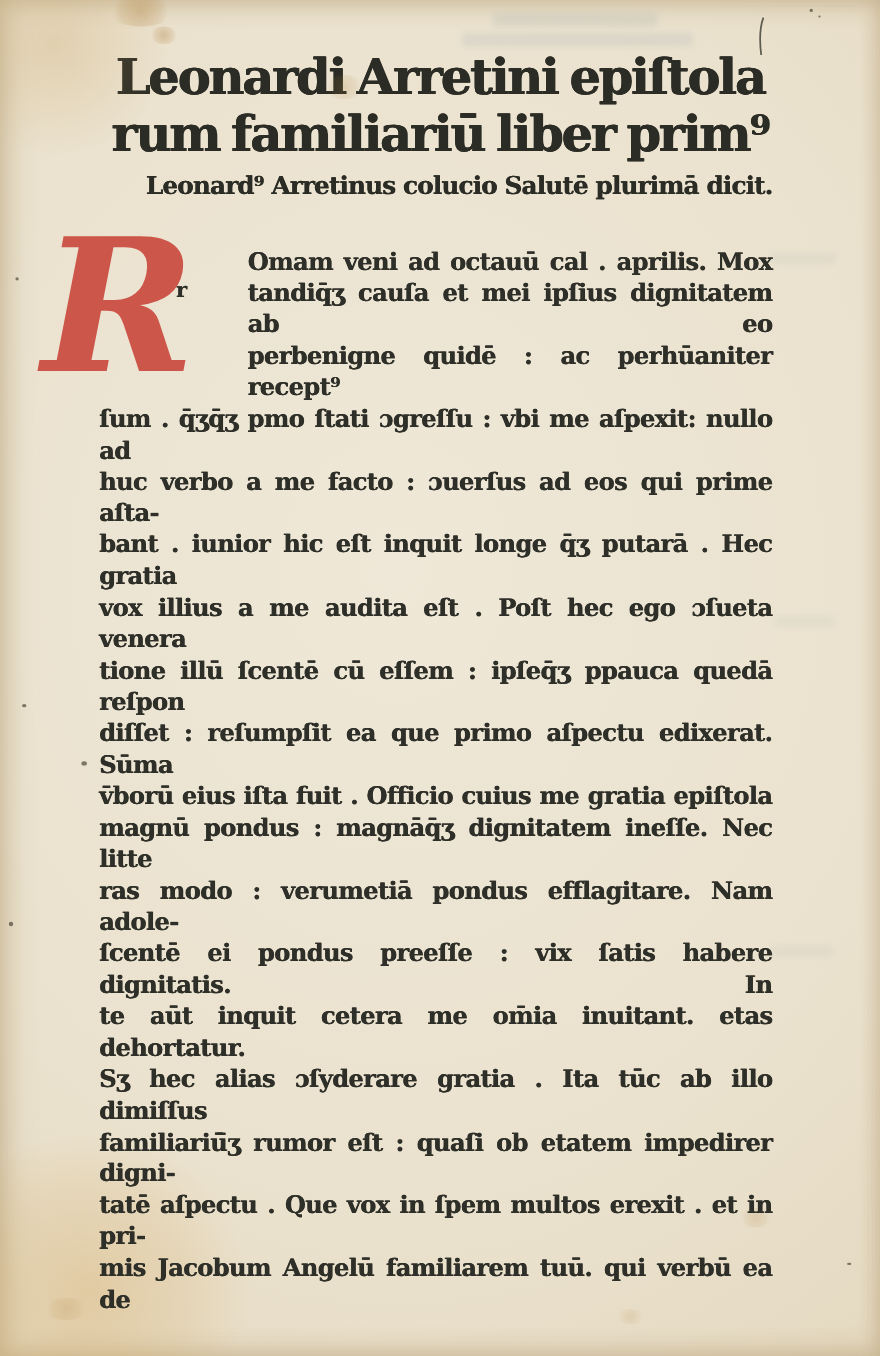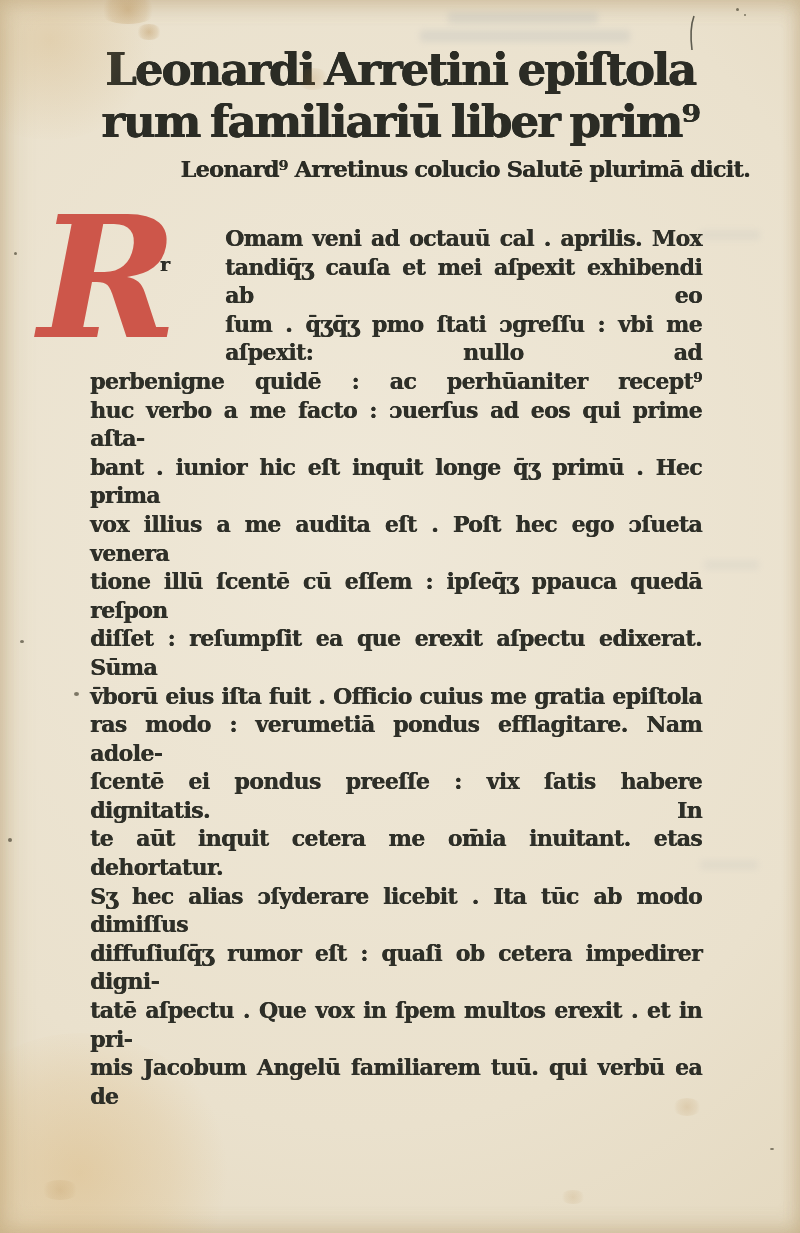--- a/index.html
+++ b/index.html
@@ -39,21 +39,21 @@
     text-align:center;
     font-weight:bold;
     font-size:45px;
     line-height:52px;
     letter-spacing:-2px;
     word-spacing:-3px;
     text-shadow:.7px 0 0 currentColor, 0 .4px 0 currentColor;
     color:#2b2c25;
   }
   .subtitle{
-    margin:6px 50px 0 90px;
+    margin:6px 98px 0 90px;
     text-align:right;
     font-weight:bold;
     font-size:22.5px;
     line-height:30px;
     letter-spacing:-.8px;
     text-shadow:.4px 0 0 currentColor;
     color:#2b2c25;
   }
   .body{
     position:relative;
@@ -127,32 +127,33 @@
     <div>rum familiariū liber prim⁹</div>
   </div>
   <div class="subtitle">Leonard⁹ Arretinus colucio Salutē plurimā dicit.</div>
 
   <div class="body">
     <span class="initial" style="color: rgb(205, 86, 74);">R</span>
     <span class="guide-letter">r</span>
     <div class="initial-space"></div>
     <div id="body-lines">
         <div class="line">Omam veni ad octauū cal . aprilis. Mox</div>
-        <div class="line">tandiq̄ʒ cauſa et mei aſpexit exhibendi ab eo</div>
+        <div class="line">tandiq̄ʒ cauſa et mei ipſius dignitatem ab eo</div>
+        <div class="line">perbenigne quidē : ac perhūaniter recept⁹</div>
         <div class="line">ſum . q̄ʒq̄ʒ pmo ſtati ɔgreſſu : vbi me aſpexit: nullo ad</div>
-        <div class="line">perbenigne quidē : ac perhūaniter recept⁹</div>
         <div class="line">huc verbo a me facto : ɔuerſus ad eos qui prime aſta-</div>
-        <div class="line">bant . iunior hic eſt inquit longe q̄ʒ primū . Hec prima</div>
+        <div class="line">bant . iunior hic eſt inquit longe q̄ʒ putarā . Hec gratia</div>
         <div class="line">vox illius a me audita eſt . Poſt hec ego ɔſueta venera</div>
         <div class="line">tione illū ſcentē cū eſſem : ipſeq̄ʒ ppauca quedā reſpon</div>
-        <div class="line">diſſet : reſumpſit ea que erexit aſpectu edixerat. Sūma</div>
+        <div class="line">diſſet : reſumpſit ea que primo aſpectu edixerat. Sūma</div>
         <div class="line">v̄borū eius iſta fuit . Officio cuius me gratia epiſtola</div>
+        <div class="line">magnū pondus : magnāq̄ʒ dignitatem ineſſe. Nec litte</div>
         <div class="line">ras modo : verumetiā pondus efflagitare. Nam adole-</div>
         <div class="line">ſcentē ei pondus preeſſe : vix ſatis habere dignitatis. In</div>
         <div class="line">te aūt inquit cetera me om̄ia inuitant. etas dehortatur.</div>
-        <div class="line">Sʒ hec alias ɔſyderare licebit . Ita tūc ab modo dimiſſus</div>
-        <div class="line">diffuſiuſq̄ʒ rumor eſt : quaſi ob cetera impedirer digni-</div>
+        <div class="line">Sʒ hec alias ɔſyderare gratia . Ita tūc ab illo dimiſſus</div>
+        <div class="line">familiariū̄ʒ rumor eſt : quaſi ob etatem impedirer digni-</div>
         <div class="line">tatē aſpectu . Que vox in ſpem multos erexit . et in pri-</div>
         <div class="line">mis Jacobum Angelū familiarem tuū. qui verbū ea de</div>
       </div>
   </div>
 
 </div>
 
 </body></html>

